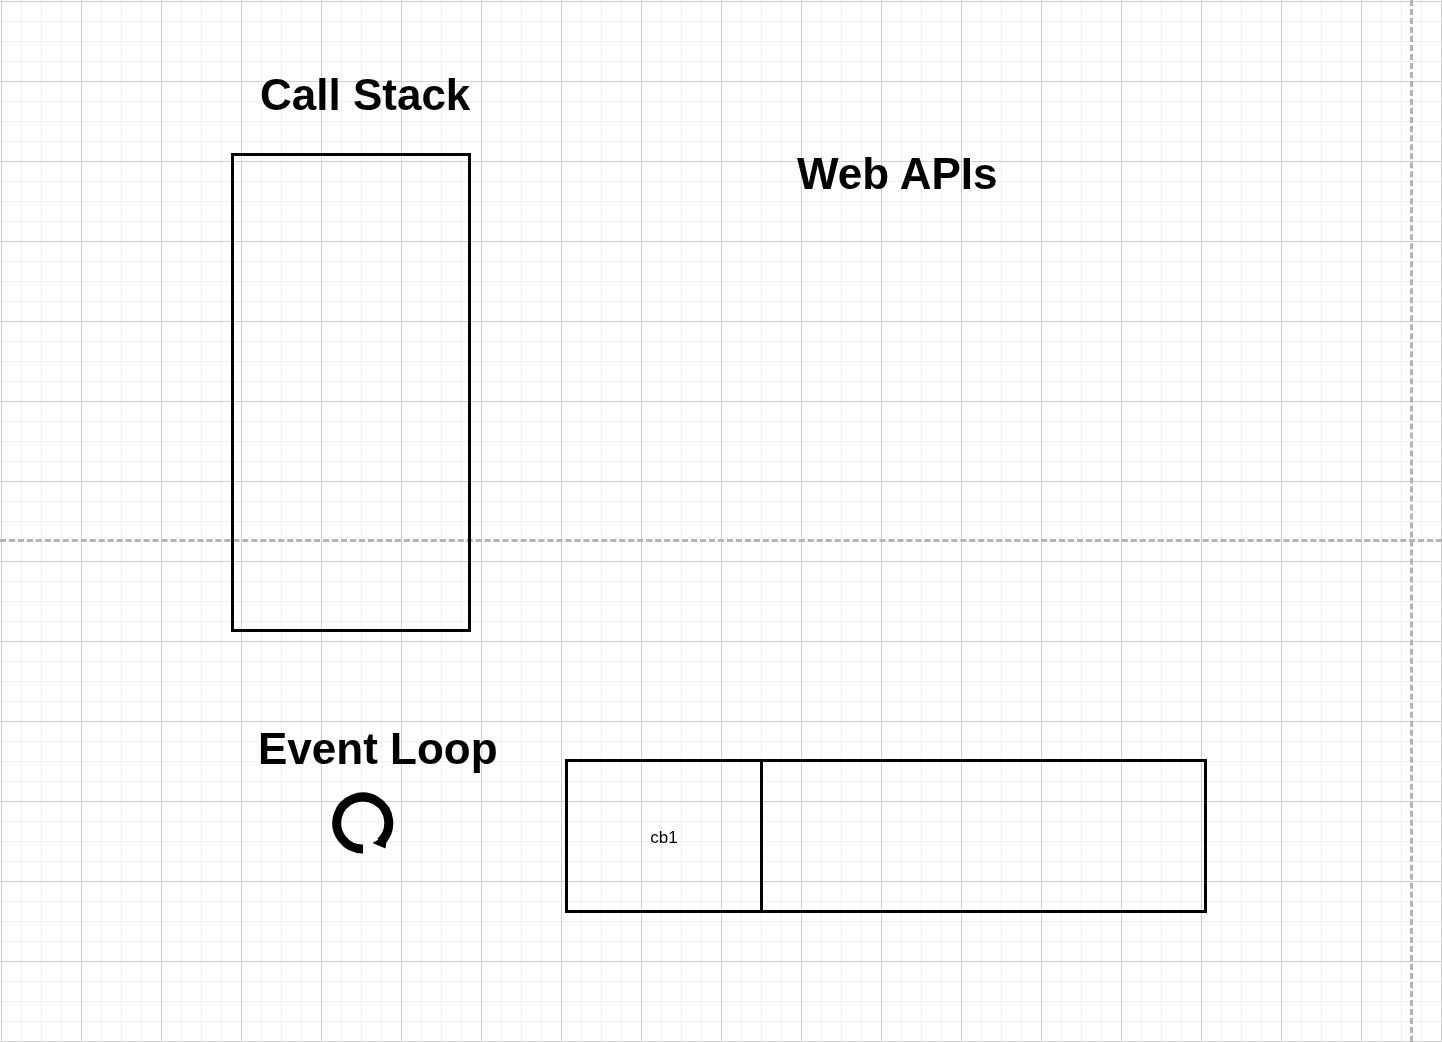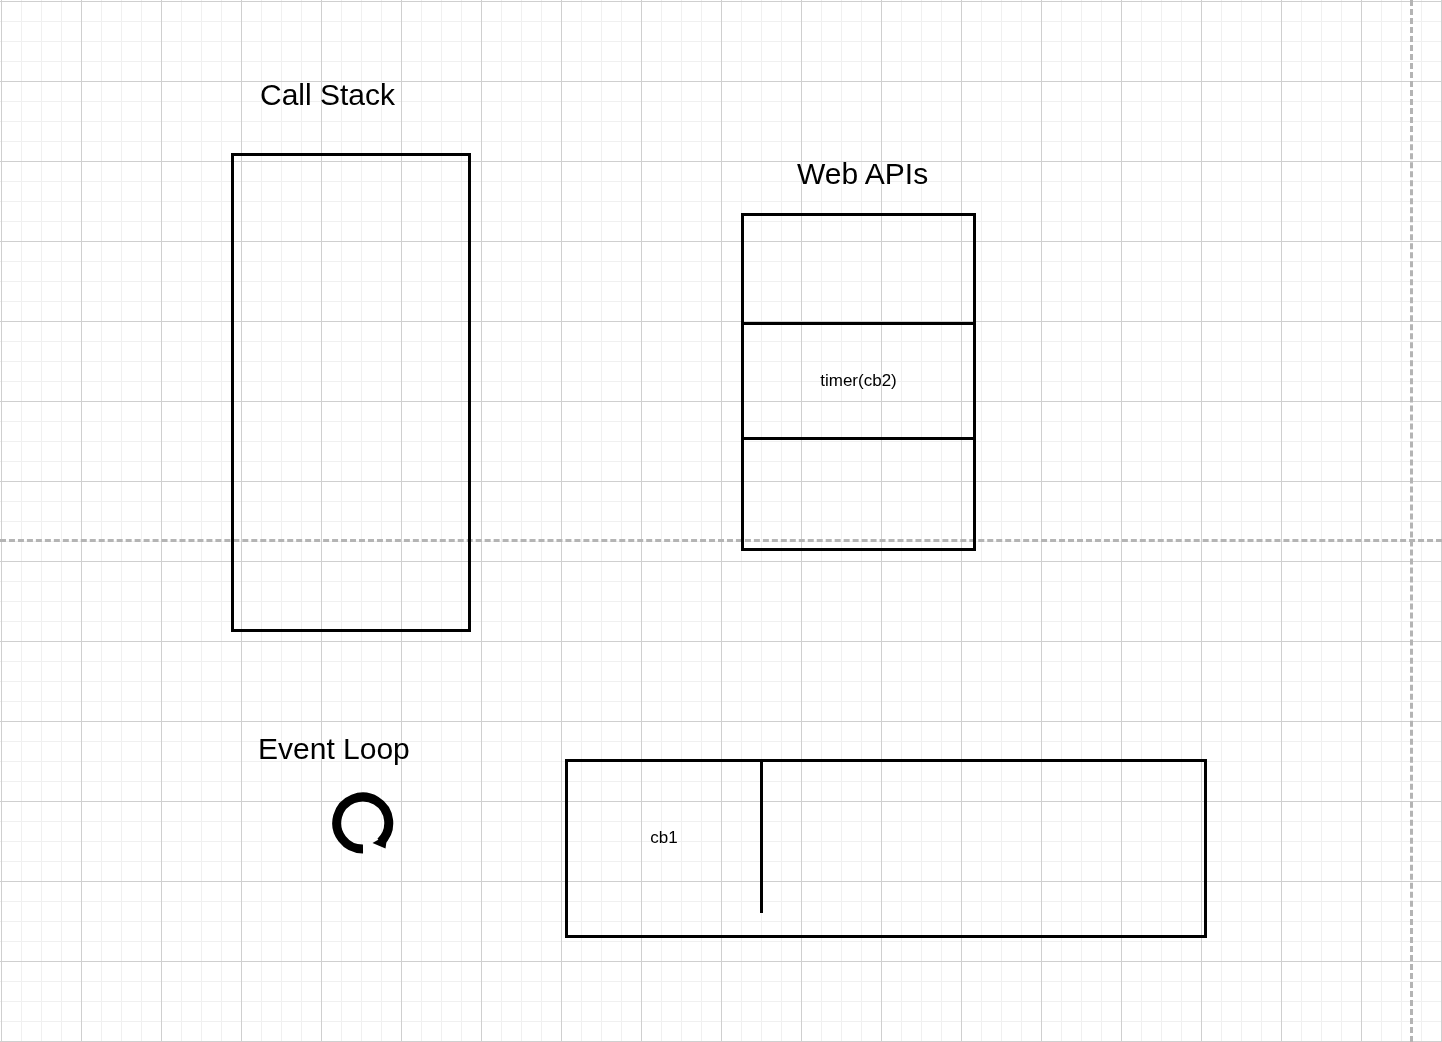--- a/index.html
+++ b/index.html
@@ -48,24 +48,24 @@
     top: 0;
     height: 1042px;
     width: 0;
     border-left: 3px dashed #b4b4b4;
   }
 
   
   .title {
     position: absolute;
     color: #000000;
-    font-size: 30px;
+    font-size: 44px;
     line-height: 38px;
     white-space: nowrap;
-    font-weight: 400;
+    font-weight: 700;
   }
 
   
   .box {
     position: absolute;
     border: 3px solid #000000;
     background: transparent;
     box-sizing: border-box;
   }
 
@@ -95,28 +95,23 @@
 
   <div class="guide-h" style="top:539px;"></div>
   <div class="guide-v" style="left:1410px;"></div>
 
   <div class="title" style="left:260px; top:76px;">Call Stack</div>
 
   <div class="box" style="left:231px; top:153px; width:240px; height:479px;"></div>
 
   <div class="title" style="left:775px; top:155px;margin-left:22px;">Web APIs</div>
 
-  <div class="box" style="left:741px; top:213px; width:235px; height:338px;">
-    <div class="cell div-bottom" style="left:0px; top:0px; width:229px; height:109px;"></div>
-    <div class="cell div-bottom" style="left:0px; top:109px; width:229px; height:115px;">timer(cb2)</div>
-    <div class="cell" style="left:0px; top:224px; width:229px; height:108px;"></div>
-  </div>
 
 
-  <div class="box" style="left:565px; top:759px; width:642px; height:179px;">
+  <div class="box" style="left:565px; top:759px; width:642px; height:154px;">
     <div class="cell div-right" style="left:0px; top:0px; width:195px; height:151px;">cb1</div>
     <div class="cell" style="left:195px; top:0px; width:441px; height:151px;"></div>
   </div>
 
   <div class="title" style="left:258px; top:730px;">Event Loop</div>
 
   <div class="loop-icon" style="left:330px; top:790px;">
     <svg width="66" height="66" viewBox="0 0 66 66" aria-hidden="true">
 
       <path d="M 33 59 A 26 26 0 1 1 50.5 52" fill="none" stroke="#000000" stroke-width="9" stroke-linecap="butt"></path>

